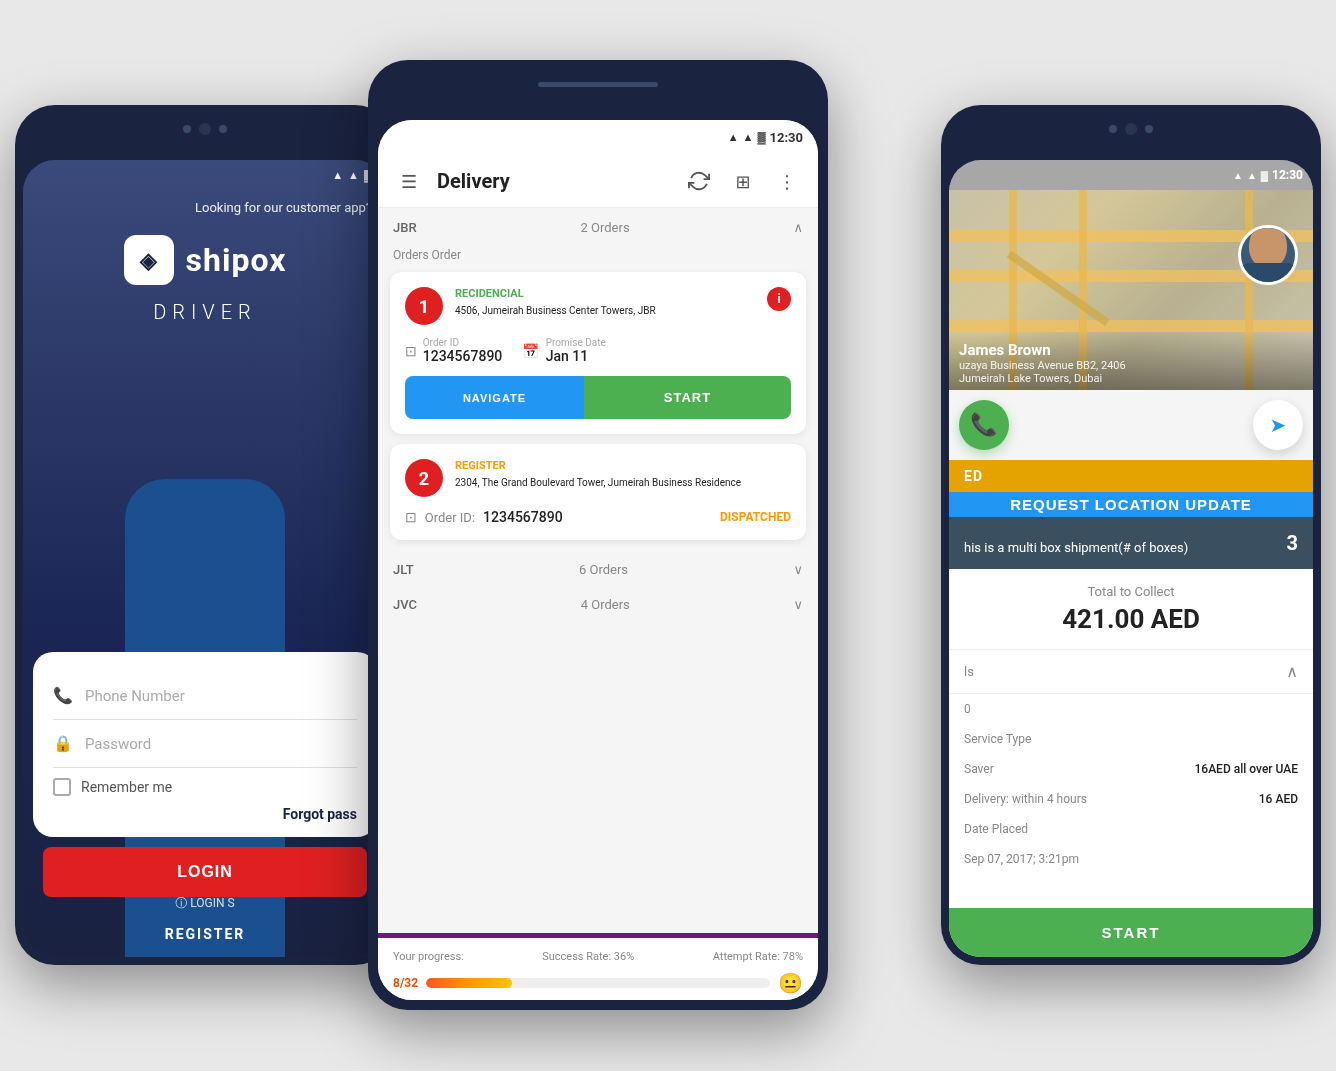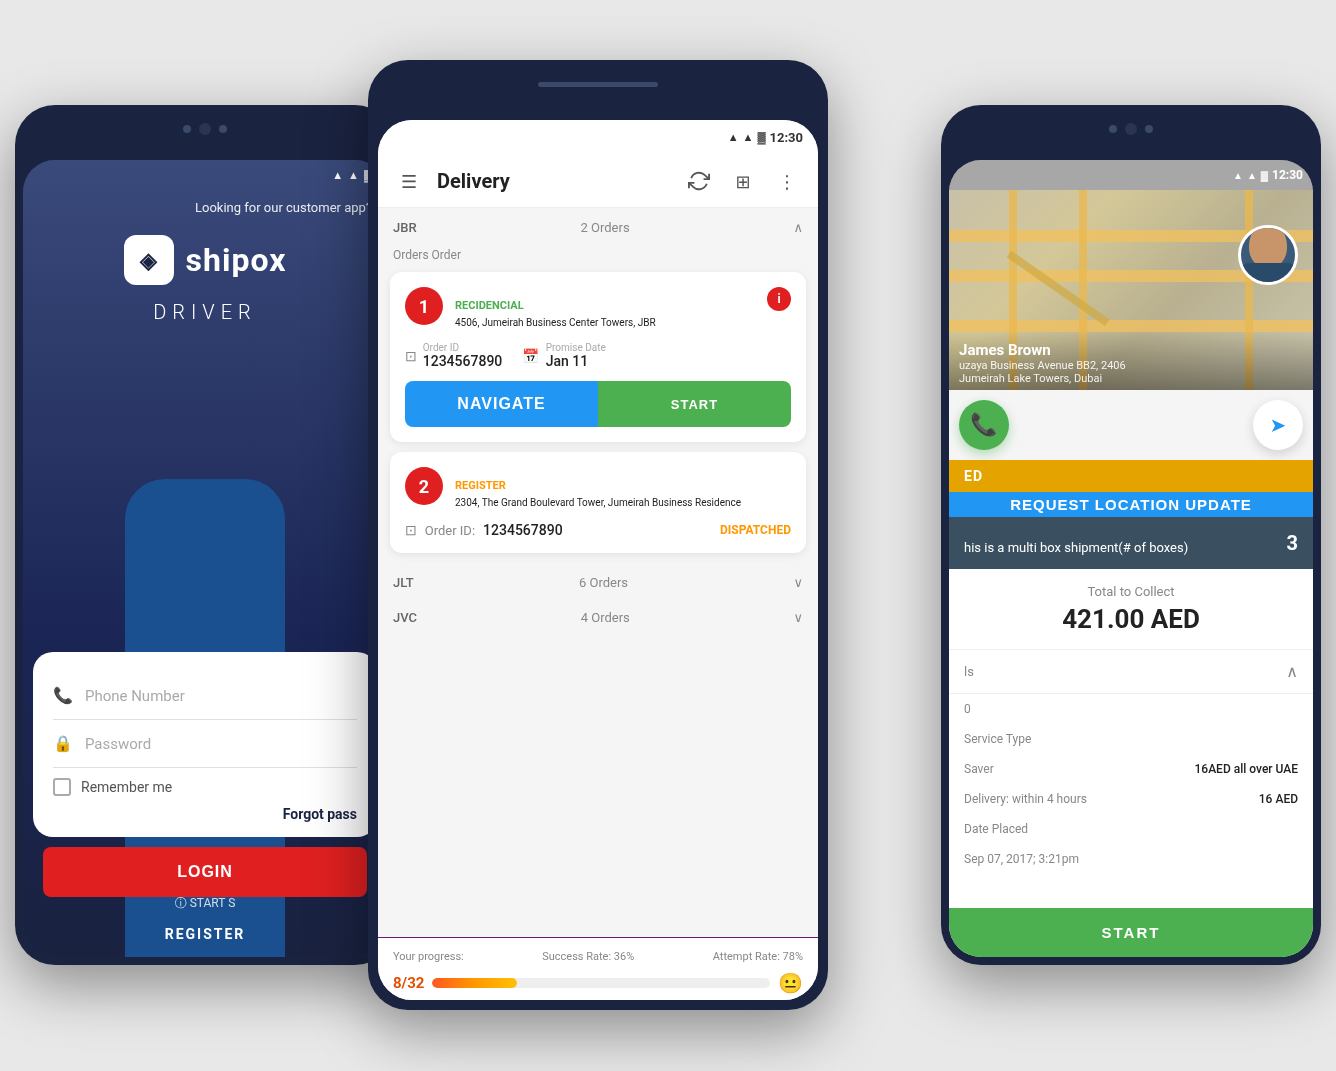--- a/index.html
+++ b/index.html
@@ -366,21 +366,21 @@
       border-radius: 50%;
       background: #e02020;
       color: white;
       display: flex;
       align-items: center;
       justify-content: center;
       font-size: 18px;
       font-weight: bold;
       flex-shrink: 0;
     }
-    .order-info { flex: 1; margin-top: 12px; }
+    .order-info { flex: 1; }
     .order-type-tag {
       font-size: 11px;
       font-weight: bold;
       color: #4caf50;
       margin-bottom: 4px;
     }
     .order-type-tag.business { color: #ff9800; }
     .order-address {
       font-size: 10px;
       color: #222;
@@ -414,22 +414,22 @@
     .order-actions {
       display: flex;
       border-radius: 8px;
       overflow: hidden;
     }
     .navigate-btn {
       flex: 1;
       background: #2196f3;
       color: white;
       border: none;
-      padding: 14px;
-      font-size: 16px;
+      padding: 0;
+      font-size: 11px;
       font-weight: bold;
       letter-spacing: 1px;
     }
     .start-btn {
       flex: 1;
       background: #4caf50;
       color: white;
       border: none;
       padding: 14px;
       font-size: 13px;
@@ -453,21 +453,21 @@
       border-radius: 5px;
       background: #eee;
       overflow: hidden;
     }
     .progress-fill {
       height: 100%;
       background: linear-gradient(90deg, #ff5722, #ff9800, #ffc107);
       border-radius: 5px;
     }
     .progress-count {
-      font-size: 15px;
+      font-size: 12px;
       font-weight: bold;
       color: #e05000;
       white-space: nowrap;
     }
     .emoji { font-size: 20px; }
     .rate-labels {
       display: flex;
       justify-content: space-between;
       padding: 2px 0 8px;
       font-size: 11px;
@@ -687,21 +687,21 @@
       flex-direction: column;
       height: 100%;
     }
     .center-scroll {
       flex: 1;
       overflow-y: auto;
       background: #f5f5f5;
     }
     .center-bottom {
       background: white;
-      border-top: 1px solid #701a75;
+      border-top: 5px solid #701a75;
       padding: 10px 15px 5px;
     }
   </style>
 </head>
 <body>
 
 <div class="scene">
 
   <div class="phone phone-left">
     <div class="phone-dots">
@@ -743,21 +743,21 @@
             </div>
             <div class="remember-row">
               <div class="checkbox-box"></div>
               <span class="remember-text">Remember me</span>
             </div>
             <div class="forgot-text">Forgot pass</div>
           </div>
 
           <button class="login-btn">LOGIN</button>
 
-          <div class="about-text">ⓘ START S</div>
+          <div class="about-text">ⓘ LOGIN S</div>
 
           <div class="register-text">REGISTER</div>
         </div>
       </div>
     </div>
   </div>
 
   <div class="phone phone-center">
     <div class="phone-bar"></div>
     <div class="phone-screen">

